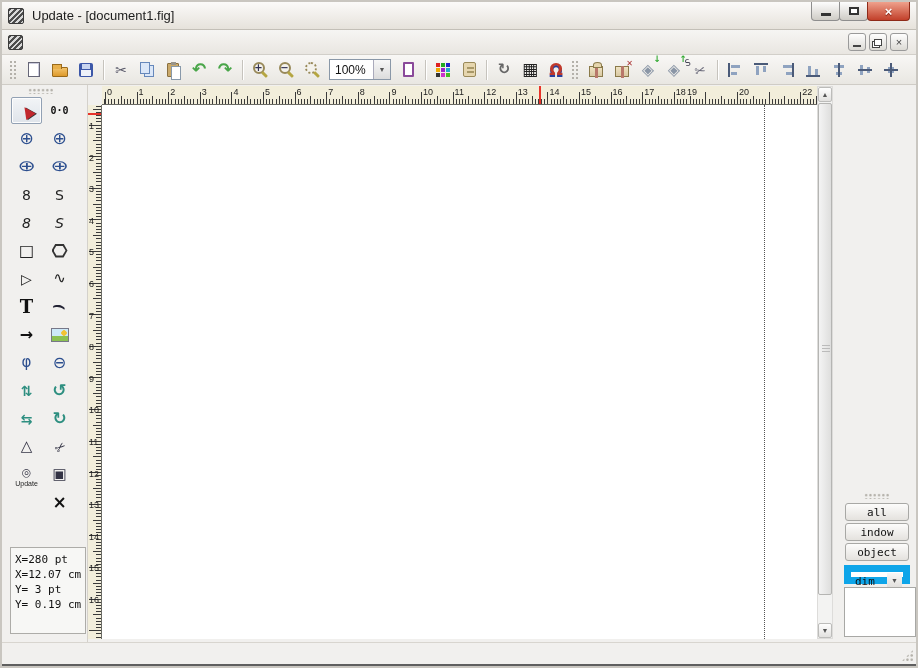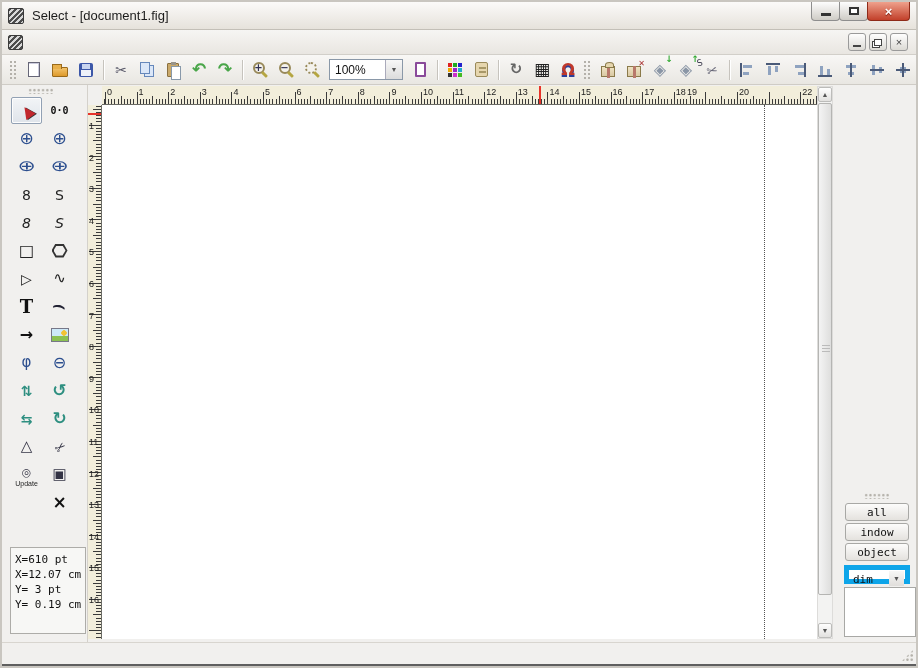--- a/index.html
+++ b/index.html
@@ -104,21 +104,21 @@
     background-position:0 0,2px 3px,9px 3px;background-size:14px 2px,3px 9px,3px 6px;}
   .ic-align-bottom{background-image:linear-gradient(#4a5a78 0 0),linear-gradient(#8fa3c0 0 0),linear-gradient(#8fa3c0 0 0);
     background-position:0 12px,2px 3px,9px 6px;background-size:14px 2px,3px 9px,3px 6px;}
   .ic-align-center-h{background-image:linear-gradient(#4a5a78 0 0),linear-gradient(#8fa3c0 0 0),linear-gradient(#8fa3c0 0 0);
     background-position:6px 0,2px 2px,4px 9px;background-size:2px 14px,10px 3px,6px 3px;}
   .ic-align-center-v{background-image:linear-gradient(#4a5a78 0 0),linear-gradient(#8fa3c0 0 0),linear-gradient(#8fa3c0 0 0);
     background-position:0 6px,2px 2px,9px 4px;background-size:14px 2px,3px 10px,3px 6px;}
   .ic-align-center-both{background-image:linear-gradient(#4a5a78 0 0),linear-gradient(#4a5a78 0 0),linear-gradient(#8fa3c0 0 0);
     background-position:6px 0,0 6px,4px 4px;background-size:2px 14px,14px 2px,6px 6px;}
   
-  .combo{position:relative;width:74px;height:21px;background:#fff;border:1px solid #8a98a8;margin:0 4px;}
+  .combo{position:relative;width:62px;height:21px;background:#fff;border:1px solid #8a98a8;margin:0 4px;}
   .combo-value{position:absolute;left:5px;top:3px;font-size:12px;color:#111;}
   .combo-arrow{position:absolute;right:0;top:0;width:17px;height:100%;border-left:1px solid #aab;
     background:linear-gradient(#f7f7f7,#dcdcdc);display:flex;align-items:center;justify-content:center;
     font-size:7px;color:#555;}
   
   .main{position:absolute;left:0;top:83px;width:100%;height:557px;background:#f1f0ee;}
   
   .palette{position:absolute;left:0;top:0;width:86px;height:100%;background:#f1f0ee;border-right:1px solid #d4d1cb;}
   .panel-handle{width:26px;height:6px;background:radial-gradient(circle,#b4b1aa 1px,transparent 1.4px) 0 0/4.3px 4.3px;}
   .palette .panel-handle{position:absolute;left:26px;top:3px;}
@@ -196,21 +196,21 @@
   .sb-thumb{position:absolute;left:0;top:16px;width:14px;height:492px;
     background:linear-gradient(90deg,#f4f4f4,#dededd);border:1px solid #b5b5b3;border-radius:2px;}
   .sb-thumb::after{content:"";position:absolute;left:3px;top:50%;width:8px;height:8px;margin-top:-4px;
     background:linear-gradient(#bbb 0 1px,transparent 1px 3px,#bbb 3px 4px,transparent 4px 6px,#bbb 6px 7px,transparent 7px);}
   
   .right-panel{position:absolute;left:838px;top:0;width:78px;height:100%;background:#f1f0ee;}
   .right-panel .panel-handle{position:absolute;left:24px;top:408px;}
   .rp-btn{position:absolute;left:5px;width:64px;height:18px;border:1px solid #a8a8a5;border-radius:3px;
     background:linear-gradient(#fcfcfb,#e4e2de);font-family:"DejaVu Sans Mono",monospace;font-size:11px;color:#111;
     display:flex;align-items:center;justify-content:center;padding:0;}
-  .rp-dropdown{position:absolute;left:4px;top:480px;width:66px;height:19px;background:#fff;border:5px solid #0ea5e9;}
+  .rp-dropdown{position:absolute;left:4px;top:480px;width:66px;height:19px;background:#fff;border:7px solid #0ea5e9;}
   .rp-dd-value{position:absolute;left:4px;top:3px;font-family:"DejaVu Sans Mono",monospace;font-size:11px;color:#111;}
   .rp-dd-arrow{position:absolute;right:1px;top:1px;width:15px;height:15px;
     background:linear-gradient(#f7f7f6,#e0dedb);display:flex;align-items:center;justify-content:center;
     font-size:7px;color:#555;}
   .rp-list{position:absolute;left:4px;top:502px;width:72px;height:50px;background:#fff;border:1px solid #a8a8a5;}
   
   .statusbar{position:absolute;left:0;top:640px;width:100%;height:22px;background:#f1f0ee;
     border-top:1px solid #d8d5cf;display:flex;align-items:center;}
   .status-text{font-size:13px;color:#111;margin-left:8px;}
   .grip{position:absolute;right:2px;bottom:2px;width:13px;height:13px;
@@ -220,21 +220,21 @@
   u{text-decoration:underline;}
   button{font-family:inherit;cursor:default;}
 </style>
 </head>
 <body>
 
 <div class="window">
 
   <div class="titlebar">
     <div class="app-icon"></div>
-    <div class="title-text">Select - [document1.fig]</div>
+    <div class="title-text">Update - [document1.fig]</div>
     <div class="win-btns">
       <div class="win-btn">
           <span class="glyph-min"></span>
         </div>
       <div class="win-btn">
           <span class="glyph-max"></span>
         </div>
       <div class="win-btn close">
           <span class="glyph-close">×</span>
         </div>
@@ -446,21 +446,21 @@
           </button>
           <button class="tool-btn">
             <span class="ic t-edit">▣</span>
           </button>
           <div class="tool-empty"></div>
           <button class="tool-btn">
             <span class="ic t-delete">×</span>
           </button>
         </div>
       <div class="coord-panel" id="coord-panel">
-          <div class="coord-line">X=610 pt</div>
+          <div class="coord-line">X=280 pt</div>
           <div class="coord-line">X=12.07 cm</div>
           <div class="coord-line">Y= 3 pt</div>
           <div class="coord-line">Y= 0.19 cm</div>
         </div>
     </div>
 
     <div class="corner"></div>
 
     <div class="hruler" id="hruler">
       <div class="hmarker"></div>

